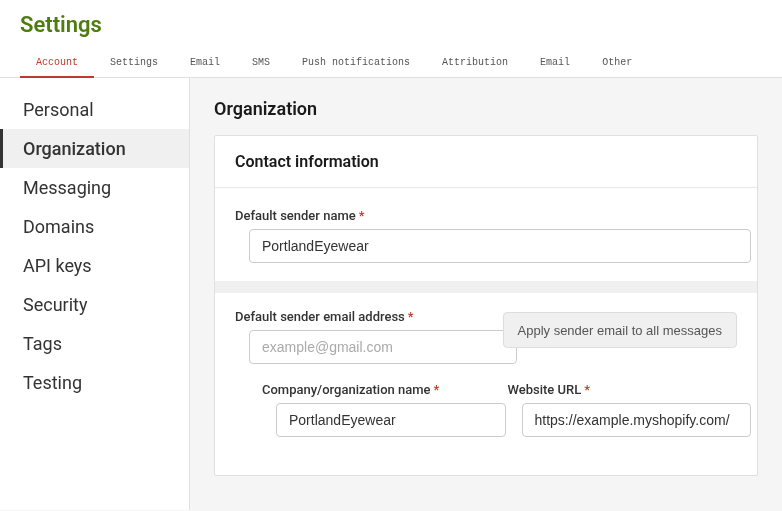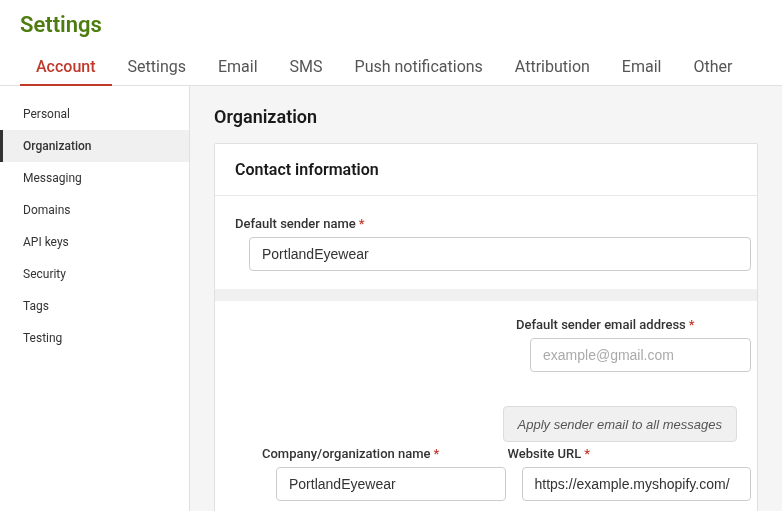--- a/index.html
+++ b/index.html
@@ -26,24 +26,25 @@
       color: #4d7c0f;
     }
     .top-tabs {
       display: flex;
       gap: 0;
       list-style: none;
     }
     .top-tabs li {
       padding: 8px 16px;
       cursor: pointer;
-      font-size: 16px;
+      font-size: 10px;
       color: #555;
       border-bottom: 2px solid transparent;
       margin-bottom: -1px;
+      font-family: Liberation Mono, monospace;
     }
     .top-tabs li.active {
       color: #c0392b;
       border-bottom: 2px solid #c0392b;
       font-weight: 500;
     }
 
     
     .layout {
       display: flex;
@@ -55,21 +56,21 @@
       width: 190px;
       background: #fff;
       border-right: 1px solid #e0e0e0;
       padding: 12px 0;
       flex-shrink: 0;
     }
     .sidebar-item {
       padding: 9px 20px;
       cursor: pointer;
       color: #333;
-      font-size: 12px;
+      font-size: 18px;
       border-left: 3px solid transparent;
     }
     .sidebar-item.active {
       background: #f0f0f0;
       border-left: 3px solid #333;
       font-weight: 500;
     }
 
     
     .main {
@@ -142,40 +143,38 @@
       color: #333;
       background: #fff;
       margin-left: 14px;
     }
     .form-input::placeholder {
       color: #aaa;
     }
 
     .form-row {
       display: flex;
-      gap: 16px;
+      gap: 0;
       align-items: flex-end;
-      flex-direction: column;
     }
     .form-row .form-group {
       flex: 1;
     }
     .apply-btn {
       background: #f0f0f0;
       border: 1px solid #ddd;
       border-radius: 4px;
       padding: 8px 14px;
       font-size: 13px;
       cursor: pointer;
       color: #555;
       white-space: nowrap;
       height: 36px;
       align-self: flex-end;
-      margin-bottom: 4px;
-      font-style: italic;
+      margin-bottom: 34px;
     }
 
     .form-row-two {
       display: flex;
       gap: 16px;
       padding-left: 27px;
     }
     .form-row-two .form-group {
       flex: 1;
     }

